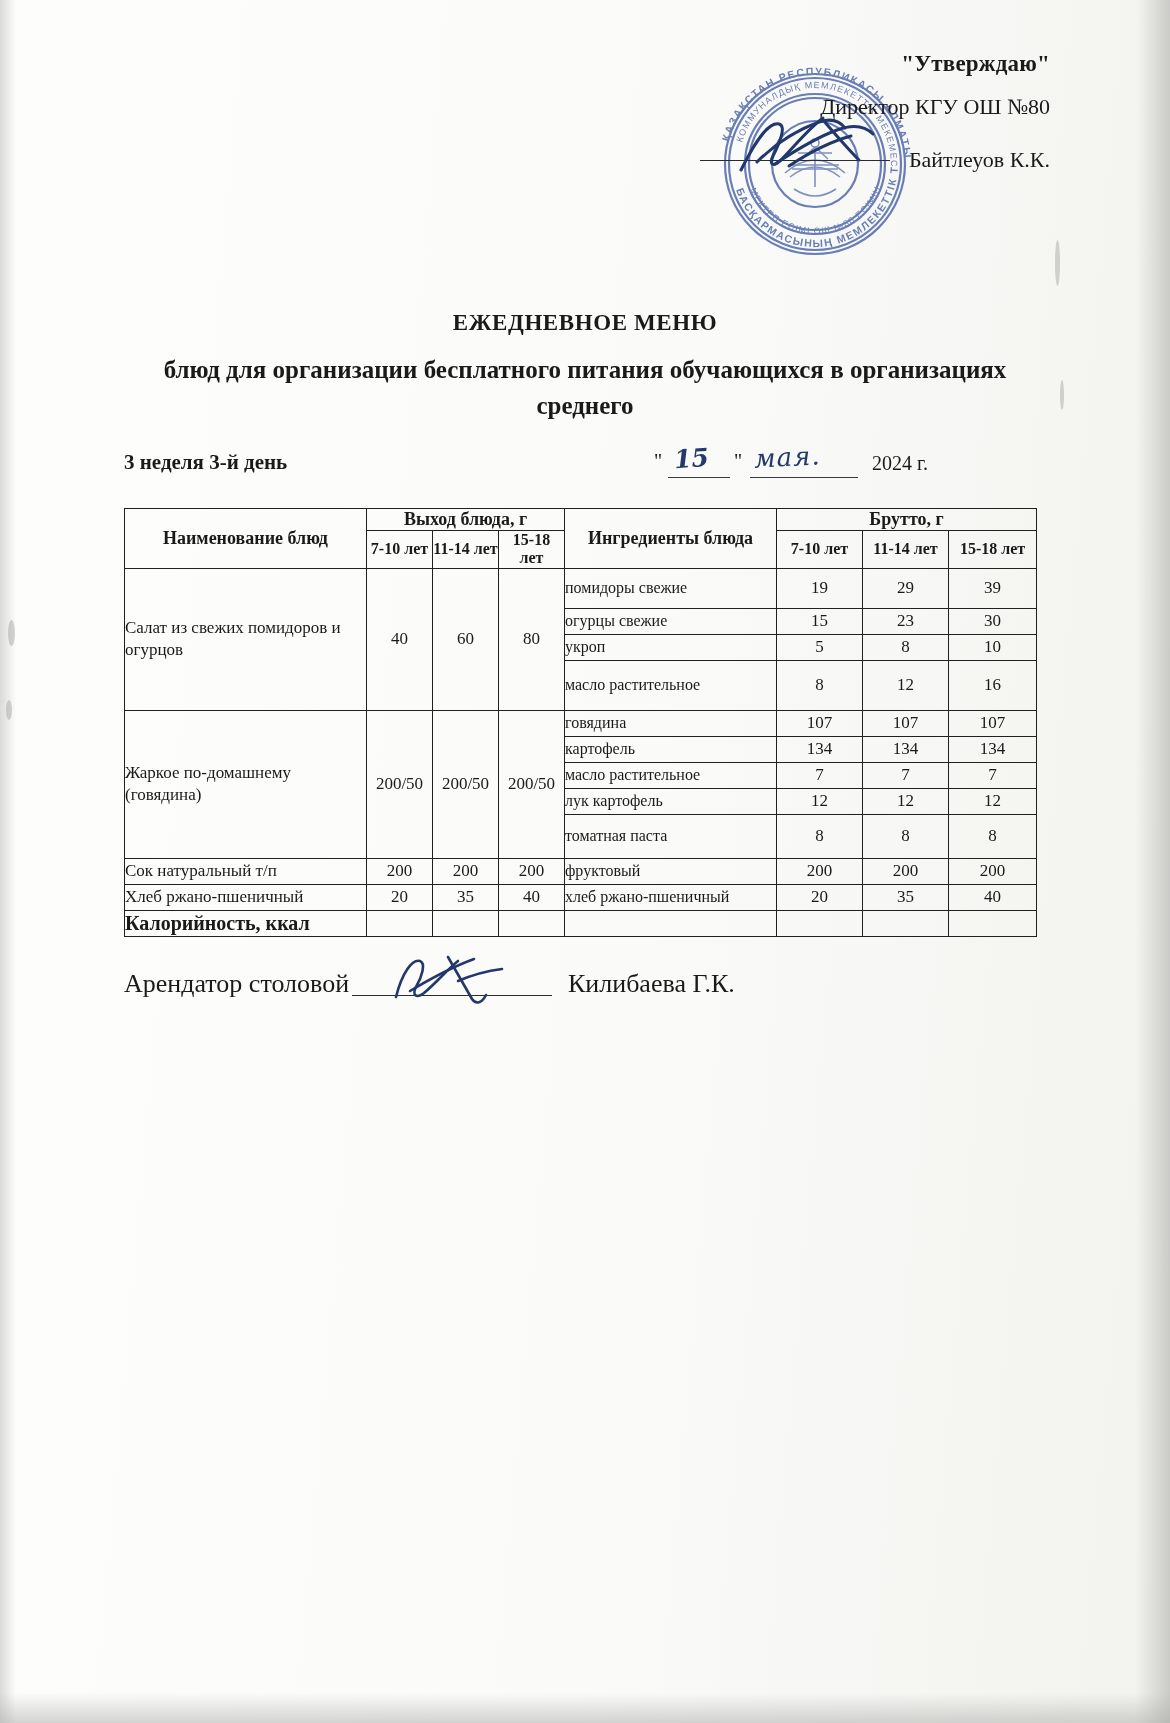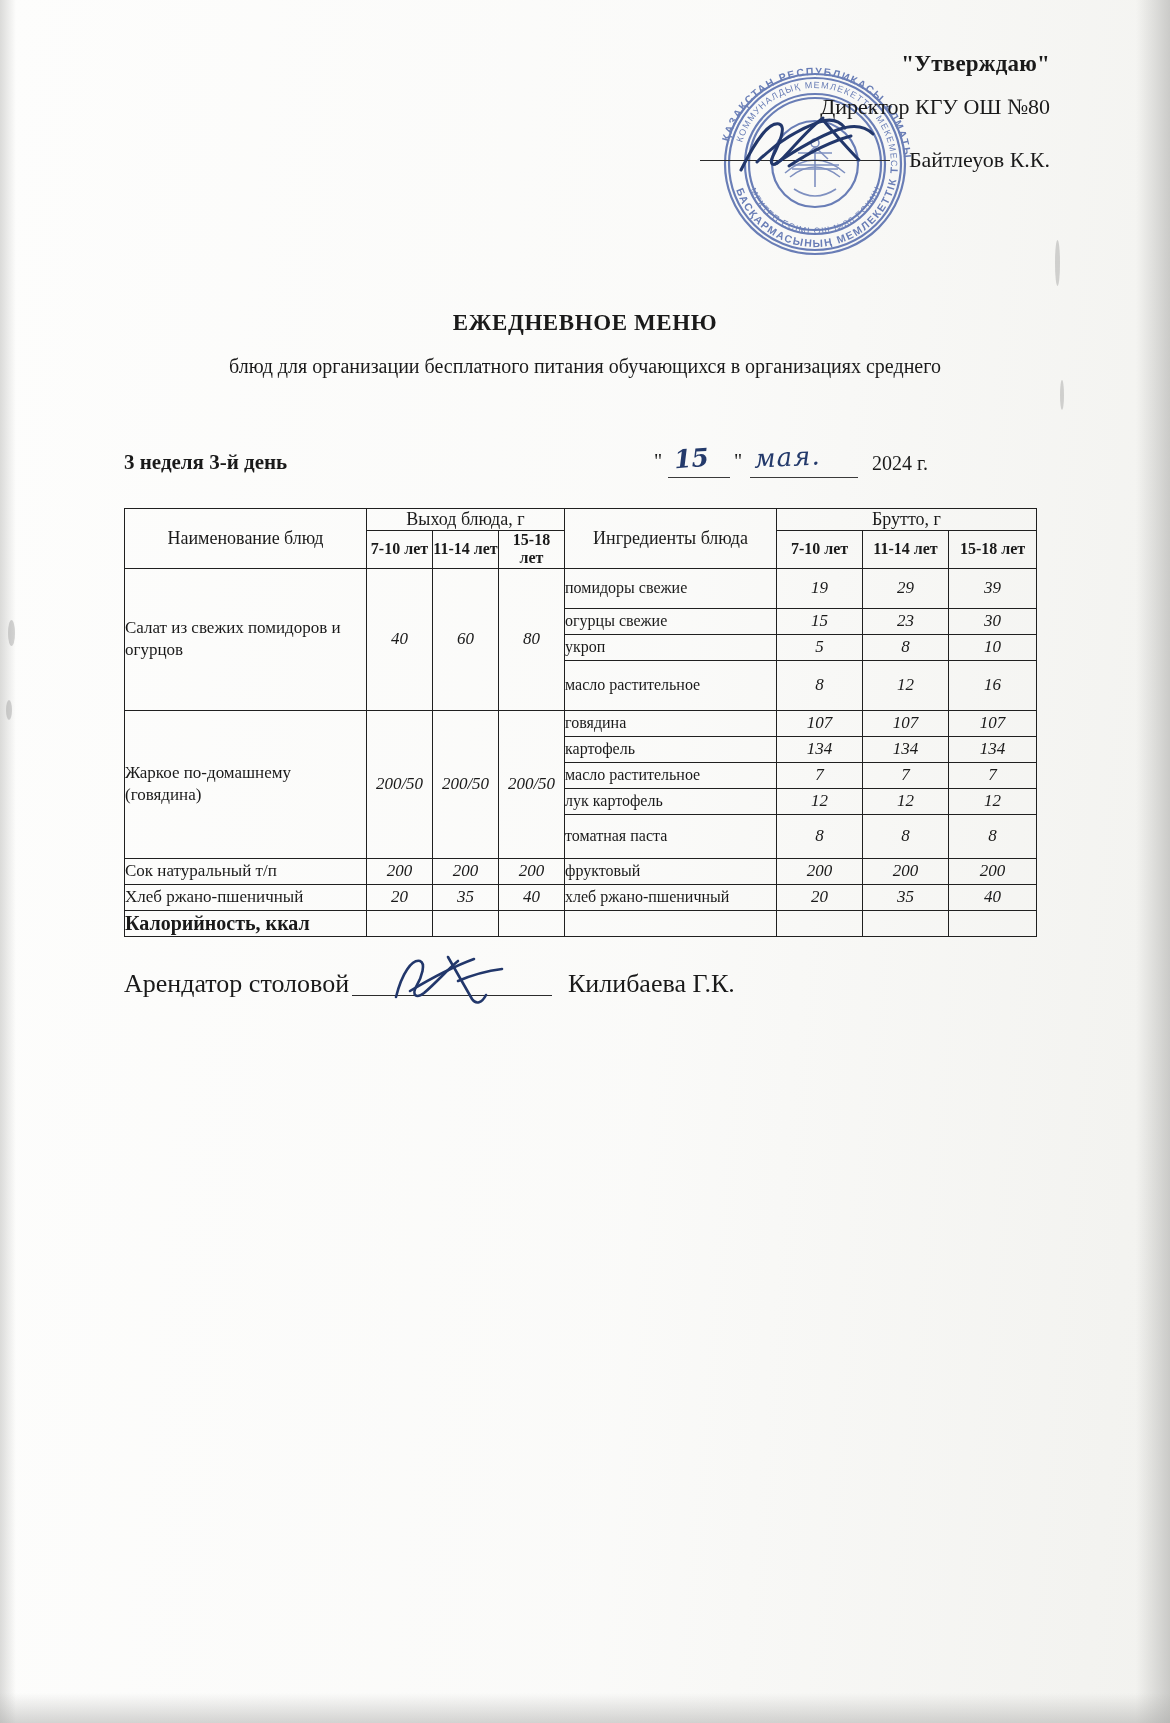--- a/index.html
+++ b/index.html
@@ -116,22 +116,22 @@
     font-size: 23px;
     font-weight: bold;
     letter-spacing: 0.6px;
   }
   .doc-subtitle {
     position: absolute;
     top: 352px;
     left: 150px;
     width: 870px;
     text-align: center;
-    font-size: 20px;
-    font-weight: normal;
+    font-size: 25px;
+    font-weight: bold;
     line-height: 1.42;
   }
 
   
   .week-day {
     position: absolute;
     left: 124px;
     top: 450px;
     font-size: 21px;
     font-weight: bold;
@@ -207,42 +207,41 @@
     table-layout: fixed;
     font-size: 16.5px;
   }
   table.menu td, table.menu th {
     border: 1.4px solid #202020;
     padding: 0;
     vertical-align: middle;
   }
   th.h-main {
     font-size: 18px;
-    font-weight: normal;
+    font-weight: bold;
     text-align: center;
     padding: 4px 2px;
   }
   th.h-sub {
     font-size: 16px;
     font-weight: bold;
     text-align: center;
     padding: 3px 1px;
     line-height: 1.15;
   }
   td.dish {
     font-size: 17px;
     padding: 3px 2px 3px 6px;
     vertical-align: top;
     line-height: 1.3;
   }
   td.num {
     text-align: center;
     font-size: 17px;
     padding: 2px 2px;
-    font-style: italic;
   }
   td.ingr {
     font-size: 16px;
     padding: 2px 2px 2px 6px;
   }
   td.kcal {
     font-size: 20px;
     font-weight: bold;
     padding: 3px 2px 3px 6px;
   }

